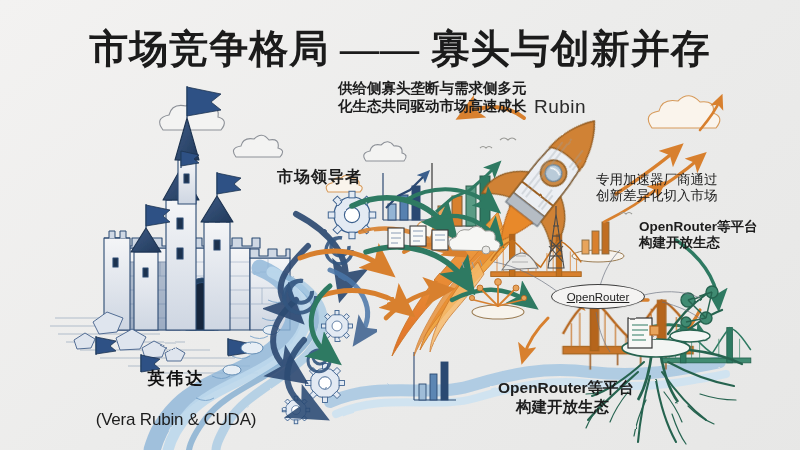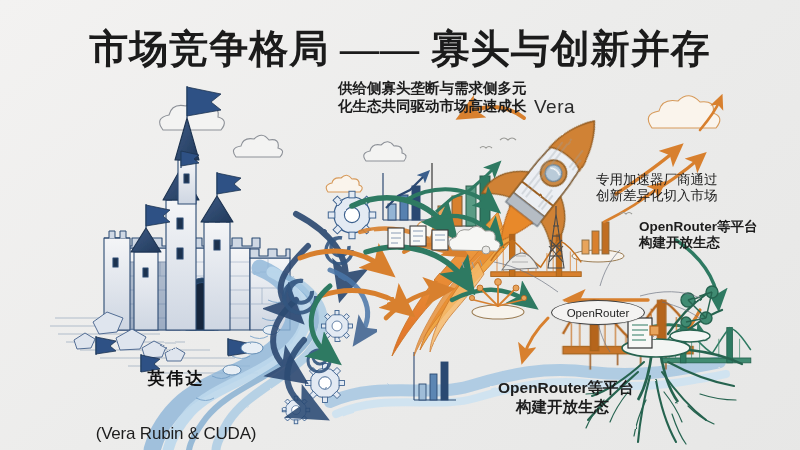--- a/index.html
+++ b/index.html
@@ -87,37 +87,38 @@
     font-size: 17px;
     font-weight: bold;
     letter-spacing: 2px;
     color: #111;
   }
   #anno-nvidia .en {
     display: block;
     font-size: 17px;
     font-weight: normal;
     color: #1d1d1d;
-    margin-top: 15px;
+    margin-top: 1px;
     letter-spacing: -0.2px;
   }
   
   #node-openrouter {
     position: absolute;
-    left: 551px; top: 300px;
+    left: 551px; top: 284px;
     width: 92px; height: 23px;
     border: 1.6px solid #3f3f3f;
     border-radius: 50%;
     background: #f4f3f2;
     display: flex;
     align-items: center;
     justify-content: center;
     font-size: 11.5px;
     color: #1f1f1f;
     box-shadow: 0 1px 0 rgba(0,0,0,0.06);
+    text-decoration: underline;
   }
   svg.art { position: absolute; left: 0; top: 0; width: 800px; height: 450px; }
 </style>
 </head>
 <body>
 
 <div id="canvas" style="background: linear-gradient(140deg, rgb(243, 242, 241) 0%, rgb(236, 236, 235) 45%, rgb(231, 231, 230) 100%); padding-left: 44px;">
 
   <svg class="art" viewBox="0 0 800 450">
     <defs>
@@ -690,22 +691,23 @@
       <path d="M596,312 C598,326 602,340 610,352"></path>
       <path d="M662,302 C678,306 692,312 702,320"></path>
     </g>
   </svg>
 
   <div id="title">市场竞争格局 —— 寡头与创新并存</div>
 
   <div class="anno" id="anno-supply">供给侧寡头垄断与需求侧多元
 化生态共同驱动市场高速成长</div>
 
-
-  <div class="anno" id="anno-groq">Vera</div>
+  <div class="anno" id="anno-leader">市场领导者</div>
+
+  <div class="anno" id="anno-groq">Rubin</div>
 
   <div class="anno" id="anno-accel">专用加速器厂商通过
 创新差异化切入市场</div>
 
   <div class="anno" id="anno-openrouter-top">OpenRouter等平台
 构建开放生态</div>
 
   <div class="anno" id="anno-openrouter-bottom">
     <span class="l1">OpenRouter等平台</span>
     <span class="l2">构建开放生态</span>

